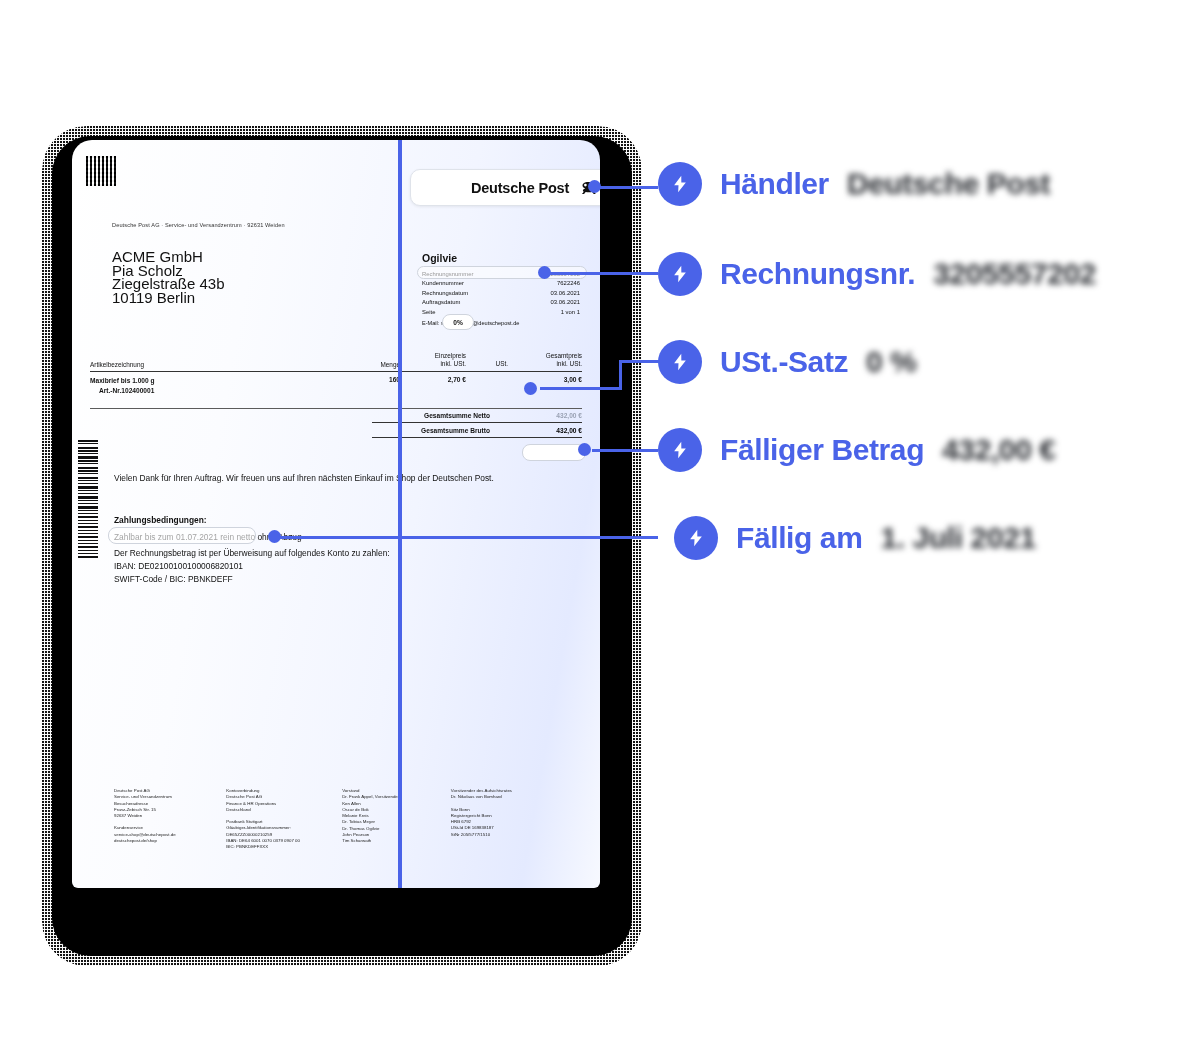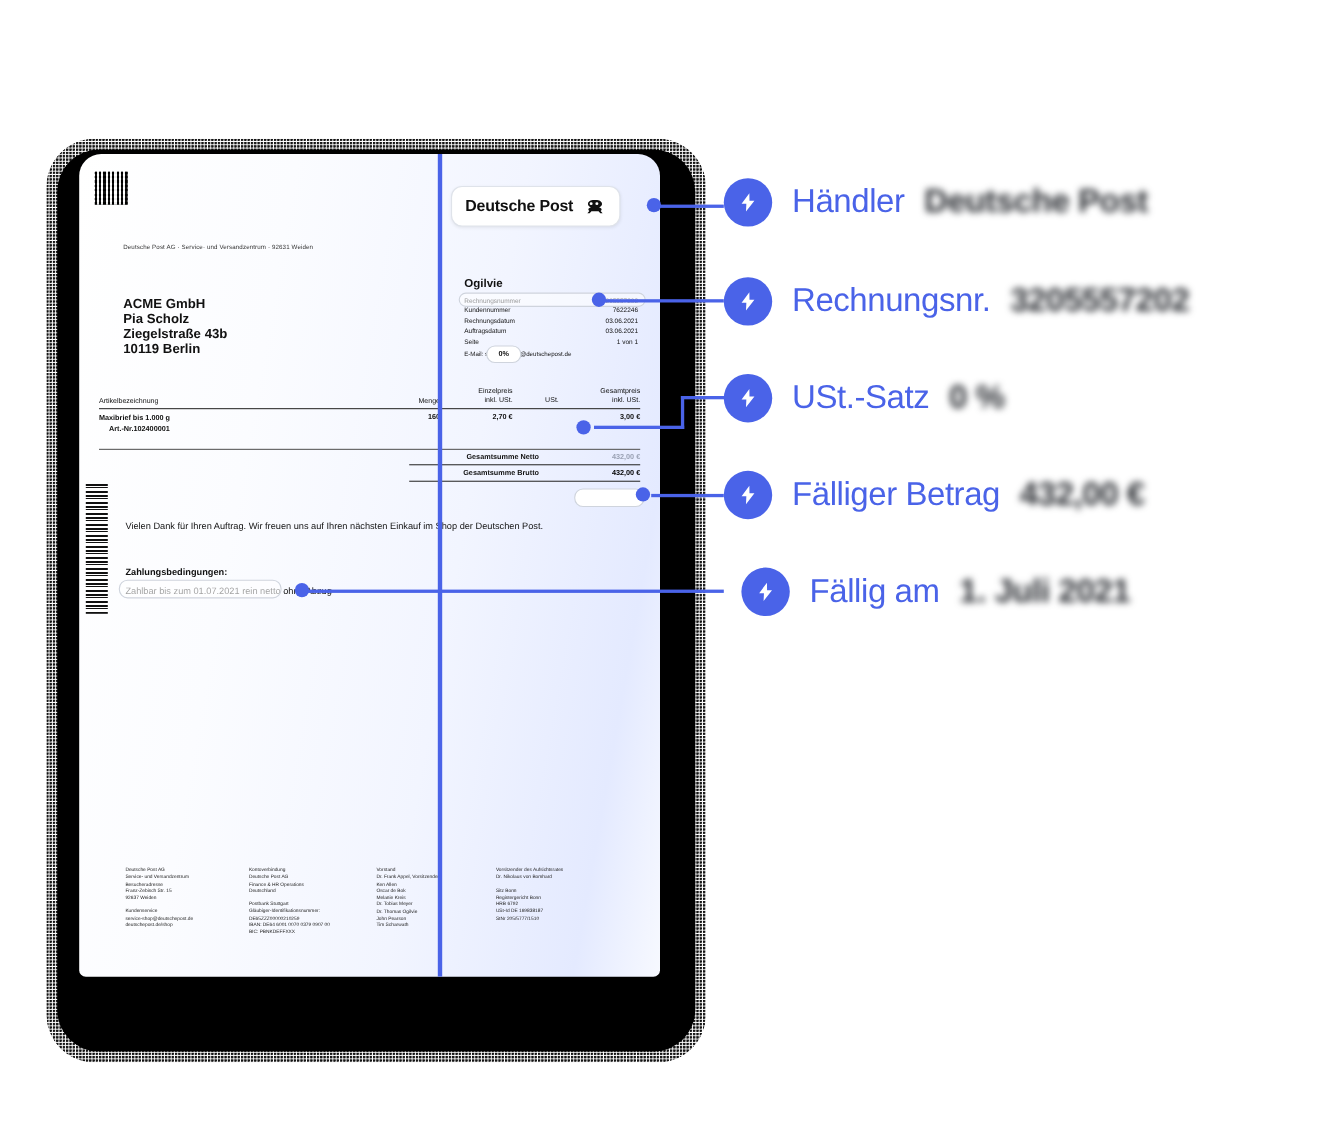--- a/index.html
+++ b/index.html
@@ -56,28 +56,28 @@
 
   
   .vline{
     position:absolute;left:326px;top:0;width:4px;height:748px;background:#4a63e8;z-index:6;
   }
 
   
   .sender-line{
     position:absolute;left:40px;top:82px;font-size:5.6px;color:#333;letter-spacing:.12px;
   }
-  .addr{position:absolute;left:40px;top:110px;font-size:12px;line-height:13.6px;color:#111;font-weight:700;margin-top:20px;}
+  .addr{position:absolute;left:40px;top:110px;font-size:15px;line-height:13.6px;color:#111;font-weight:400;}
 
   
   .logo-pill{
     position:absolute;left:338px;top:29px;width:152px;height:35px;
     background:#fff;border:1.6px solid #dfe3ea;border-radius:10px;
     display:flex;align-items:center;justify-content:center;gap:8px;
-    box-shadow:0 1px 3px rgba(0,0,0,.07);z-index:7;
+    box-shadow:0 1px 3px rgba(0,0,0,.07);z-index:7;padding-left:48px;
   }
   .logo-text{font-size:14.5px;font-weight:700;color:#111;letter-spacing:-.2px;}
   .posthorn{width:22px;height:18px;}
 
   
   .rechnung-title{position:absolute;left:350px;top:112px;font-size:10.5px;font-weight:700;color:#111;}
   .meta{position:absolute;left:350px;top:130px;width:158px;font-size:5.9px;color:#111;line-height:9.4px;}
   .meta .row{display:flex;justify-content:space-between;}
   .meta .row .k{white-space:nowrap;}
   .meta .row .v{white-space:nowrap;}
@@ -148,21 +148,21 @@
   .footer .blk{margin-bottom:6px;}
 
   
   .annot{position:absolute;display:flex;align-items:center;gap:18px;}
   .bolt{
     width:44px;height:44px;border-radius:50%;background:#4a63e8;
     display:flex;align-items:center;justify-content:center;flex:0 0 44px;
     box-shadow:0 0 0 6px #fff;
   }
   .bolt svg{width:20px;height:20px;}
-  .alabel{font-size:30px;font-weight:400;color:#4a63e8;letter-spacing:-.4px;white-space:nowrap;}
+  .alabel{font-size:30px;font-weight:700;color:#4a63e8;letter-spacing:-.4px;white-space:nowrap;}
   .avalue{
     font-size:30px;font-weight:700;color:#2b2e33;letter-spacing:-.4px;white-space:nowrap;
     filter:blur(3.4px);
   }
 
   
   .conn{position:absolute;background:#4a63e8;z-index:8;}
   .dot{position:absolute;width:13px;height:13px;border-radius:50%;background:#4a63e8;z-index:9;}
 </style>
 </head>
@@ -267,20 +267,25 @@
           <span class="val">432,00 €</span>
         </div>
         <div class="tl-rule sm"></div>
         <div class="pill-brutto"></div>
       </div>
 
       <div class="thanks">Vielen Dank für Ihren Auftrag. Wir freuen uns auf Ihren nächsten Einkauf im Shop der Deutschen Post.</div>
       <div class="payhead">Zahlungsbedingungen:</div>
       <div class="pill-due"></div>
       <div class="payline">Zahlbar bis zum 01.07.2021 rein netto ohne Abzug</div>
+      <div class="payrest">
+        <div>Der Rechnungsbetrag ist per Überweisung auf folgendes Konto zu zahlen:</div>
+        <div>IBAN: DE02100100100006820101</div>
+        <div>SWIFT-Code / BIC: PBNKDEFF</div>
+      </div>
 
       <div class="footer">
         <div class="col c1">
           <div class="blk">
             <div>Deutsche Post AG</div>
             <div>Service- und Versandzentrum</div>
             <div>Besucheradresse</div>
             <div>Franz-Zebisch Str. 15</div>
             <div>92637 Weiden</div>
           </div>

